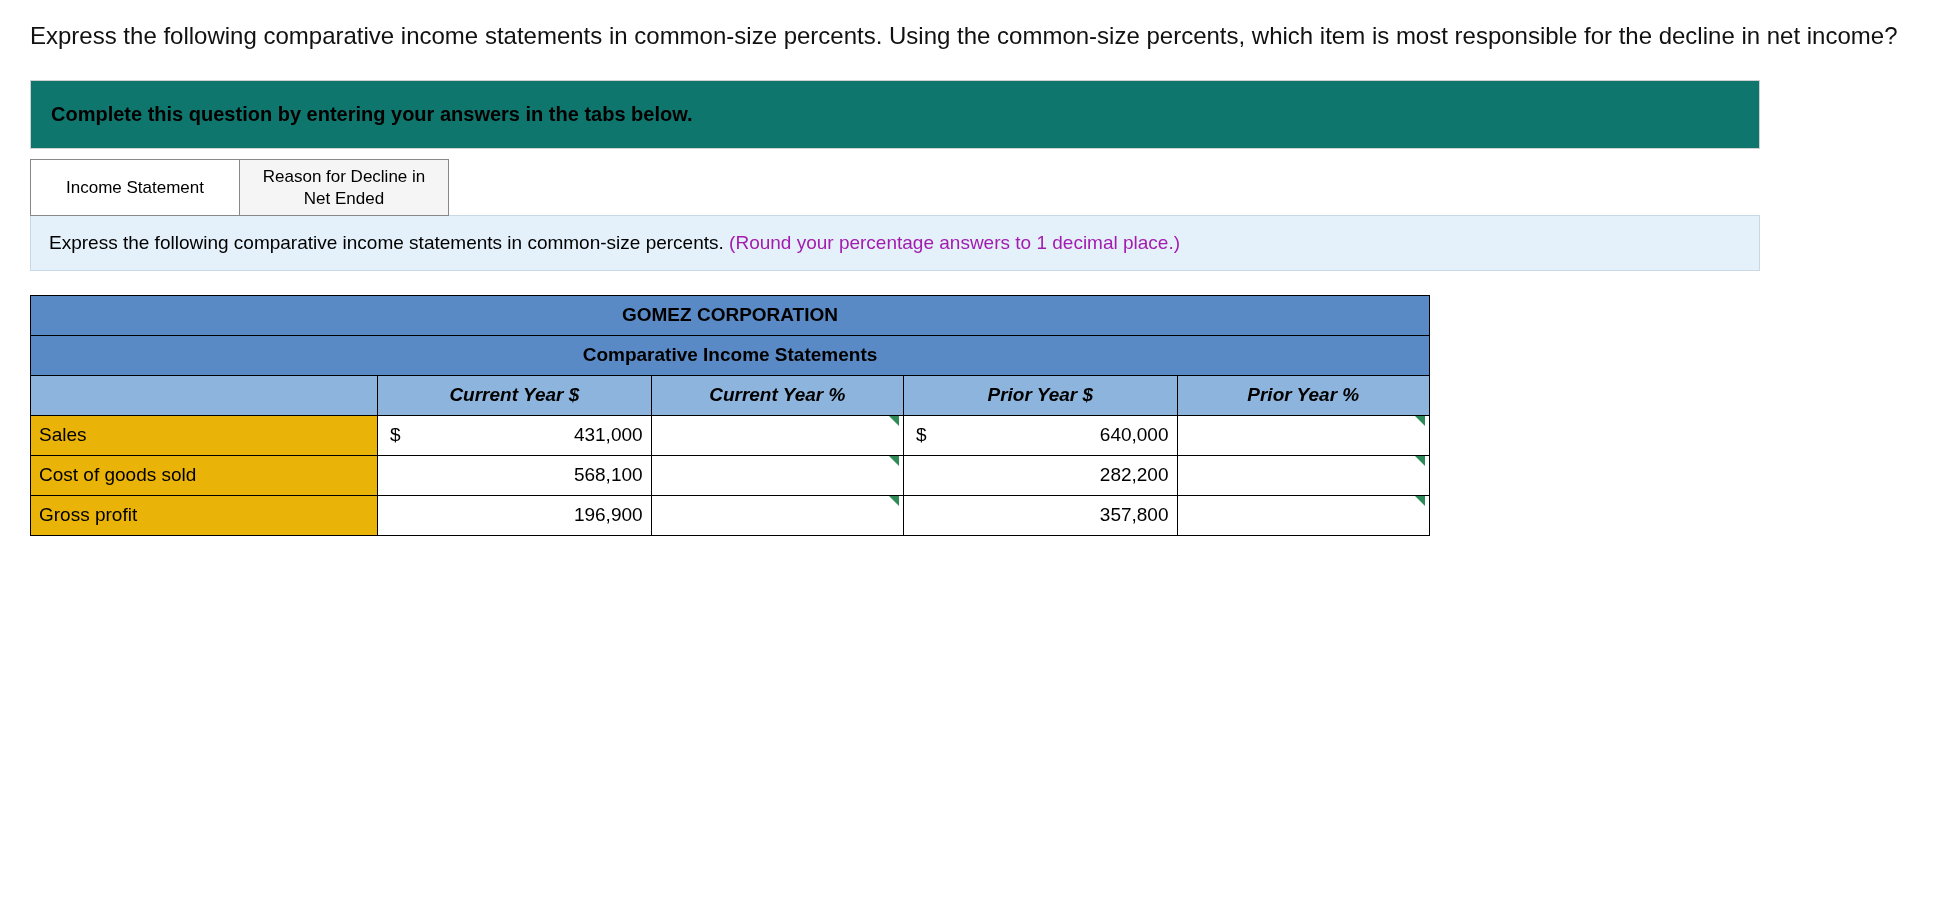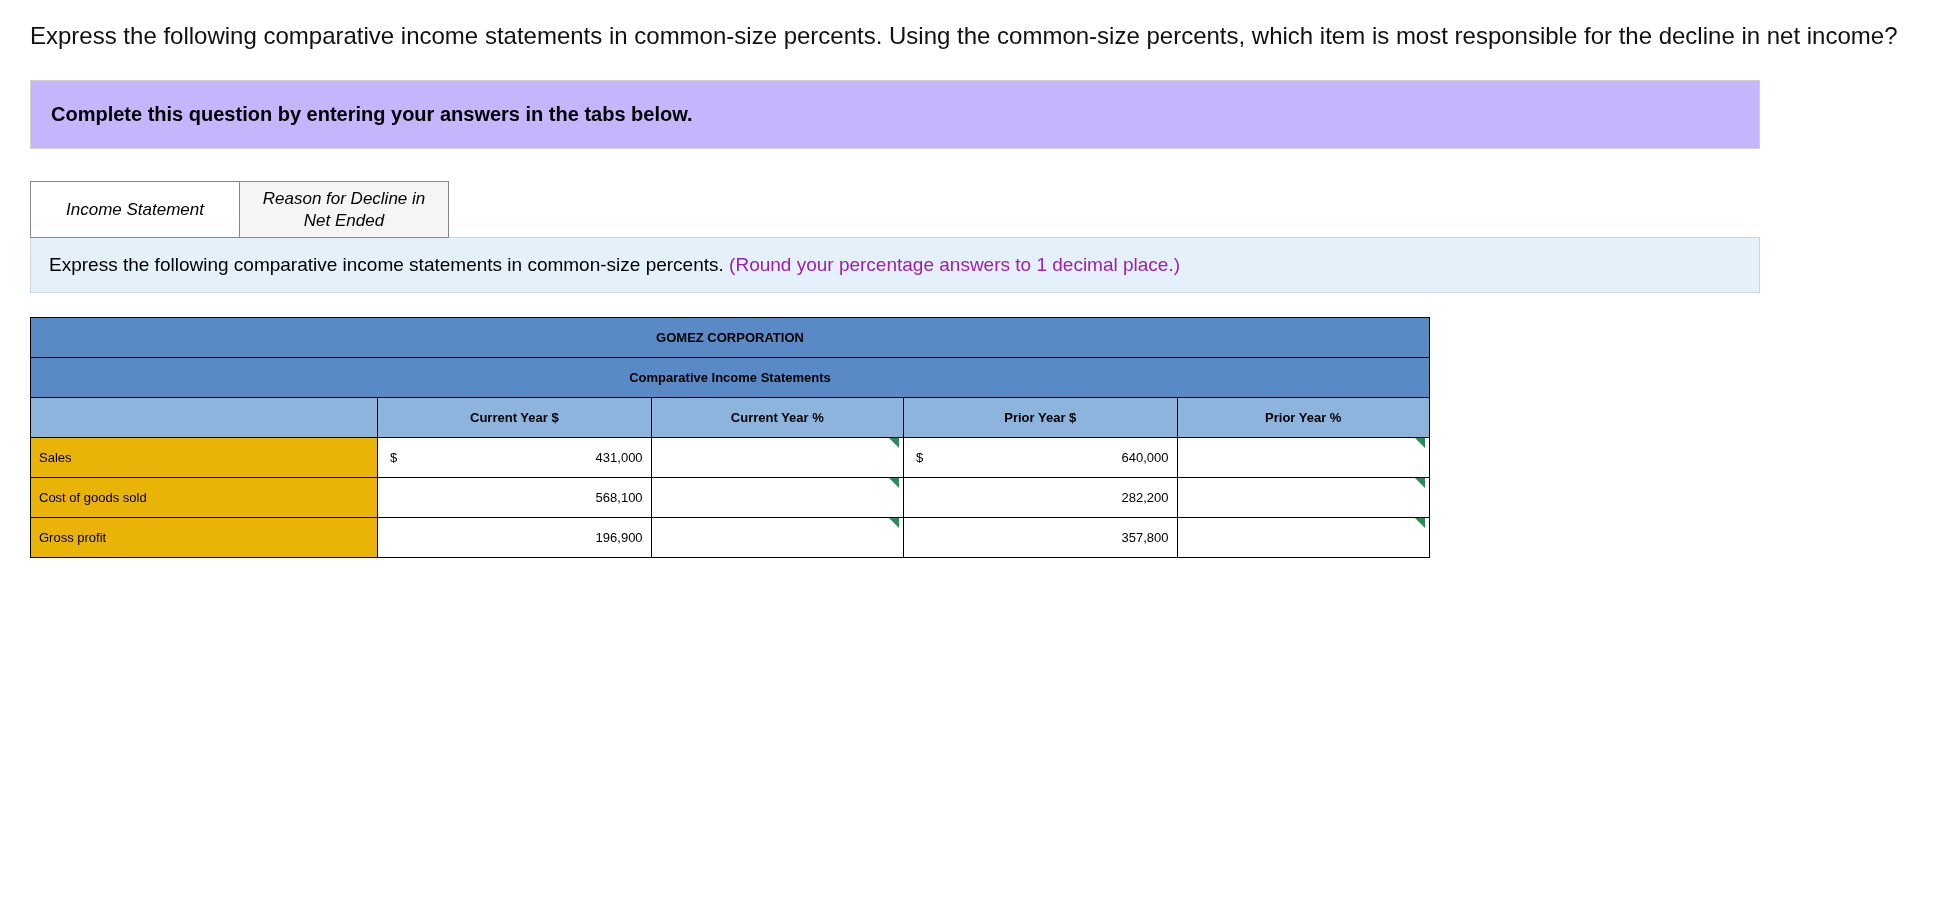--- a/index.html
+++ b/index.html
@@ -11,34 +11,33 @@
     color: #000;
     background: #fff;
   }
   .question-text {
     font-size: 24px;
     line-height: 1.35;
     margin-bottom: 28px;
     color: #111;
   }
   .instruction-banner {
-    background: #c4b5fd;
+    background: #0f766e;
     border: 1px solid #d0d0d0;
     padding: 22px 20px;
     font-weight: bold;
     font-size: 20px;
-    margin-bottom: 32px;
+    margin-bottom: 10px;
     width: 1730px;
     max-width: 100%;
   }
   .tabs-row {
     display: flex;
     width: 1730px;
     max-width: 100%;
-    font-style: italic;
   }
   .tab {
     border: 1px solid #888;
     background: #fff;
     font-family: Verdana, Geneva, sans-serif;
     font-size: 17px;
     text-align: center;
     padding: 6px 14px;
     width: 210px;
     display: flex;
@@ -68,21 +67,21 @@
     color: #a21caf;
   }
   table.income {
     border-collapse: collapse;
     width: 1400px;
     max-width: 100%;
   }
   table.income td, table.income th {
     border: 1px solid #000;
     padding: 4px 8px;
-    font-size: 13px;
+    font-size: 19px;
     height: 40px;
   }
   .hdr {
     background: #5a8ac6;
     text-align: center;
     font-weight: bold;
   }
   .hdr-title { font-size: 20px; }
   .col-label { width: 330px; text-align: left; background: #eab308; }
   .col-num { width: 260px; text-align: right; background: #fff; }
@@ -106,20 +105,21 @@
     top: -4px;
     right: -4px;
     width: 0; height: 0;
     border-left: 10px solid transparent;
     border-top: 10px solid #2e8b57;
   }
   .colhead {
     background: #8db4dc;
     text-align: center;
     font-weight: bold;
+    font-style: italic;
   }
   .row-label-cell { vertical-align: middle; }
 </style>
 </head>
 <body>
 
 <div class="question-text">Express the following comparative income statements in common-size percents. Using the common-size percents, which item is most responsible for the decline in net income?</div>
 
 <div class="instruction-banner">Complete this question by entering your answers in the tabs below.</div>
 

